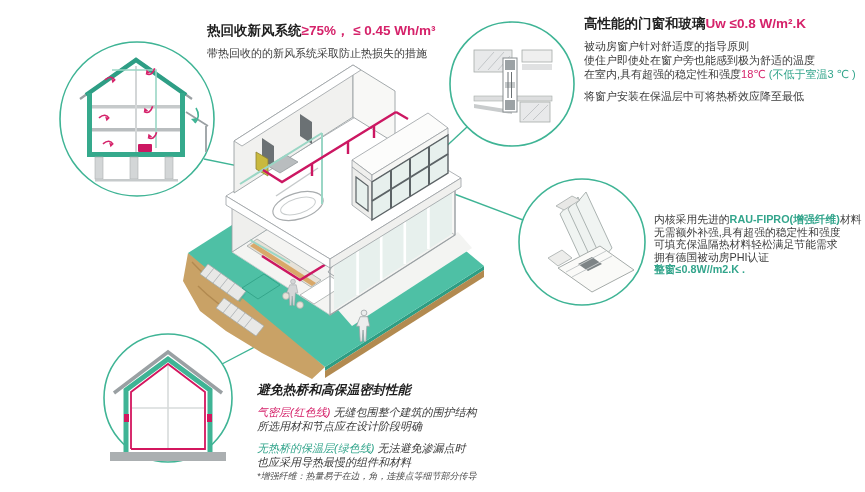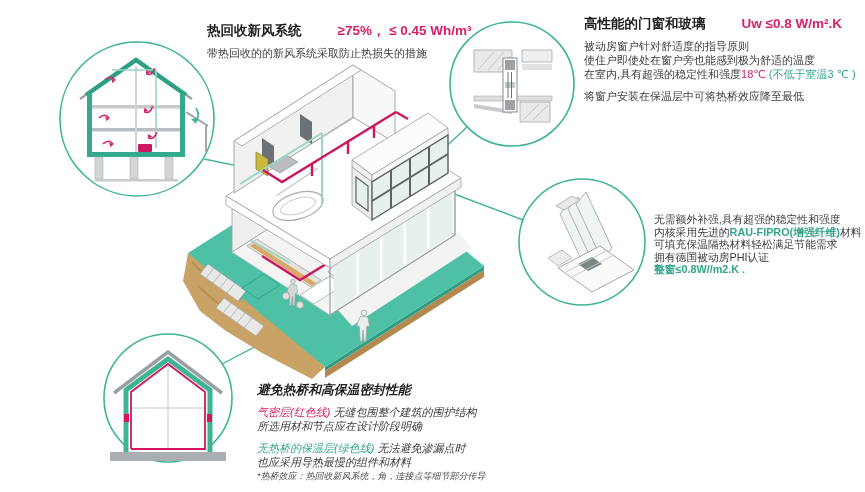--- a/index.html
+++ b/index.html
@@ -8,21 +8,21 @@
     font-family:"Liberation Sans","DejaVu Sans",sans-serif;color:#3b3b3b;
   }
   .overlay{position:absolute;left:0;top:0;width:865px;height:492px;}
   .tb{position:absolute;}
   .cap-title{font-size:13.5px;font-weight:bold;color:#1f1f1f;letter-spacing:0;margin:0 0 7px 0;line-height:17px;}
   .body-line{font-size:11px;line-height:14px;white-space:nowrap;}
   .pgap{height:8px;}
   .pink{color:#d5226a;}
   .green{color:#33a58c;}
   .gbold{color:#33a58c;font-weight:bold;}
-  .pbold{color:#d5226a;font-weight:bold;margin-left:36px;}
+  .pbold{color:#d5226a;font-weight:bold;}
   #tb1{left:207px;top:22px;width:300px;}
   #tb2{left:584px;top:15px;width:280px;}
   #tb3{left:654px;top:213px;width:212px;}
   #tb3 .body-line{font-size:10.8px;line-height:12.6px;}
   #tb4{left:257px;top:381px;width:280px;font-style:italic;}
   #tb4 .cap-title{font-size:12.8px;}
   .footnote{font-size:9px;line-height:13px;color:#4a4a4a;white-space:nowrap;margin-top:1px;}
 </style>
 </head>
 <body>
@@ -236,36 +236,36 @@
     <div class="body-line">被动房窗户针对舒适度的指导原则</div>
     <div class="body-line">使住户即使处在窗户旁也能感到极为舒适的温度</div>
     <div class="body-line">
       <span>在室内,具有超强的稳定性和强度</span><span class="pink">18℃ </span><span class="green">(不低于室温3 ℃ )</span>
     </div>
     <div class="pgap"></div>
     <div class="body-line">将窗户安装在保温层中可将热桥效应降至最低</div>
   </div>
 
   <div class="tb" id="tb3">
+    <div class="body-line">
+      <span>内核采用先进的</span><span class="gbold">RAU-FIPRO(增强纤维)</span><span>材料</span>
+    </div>
     <div class="body-line">无需额外补强,具有超强的稳定性和强度</div>
-    <div class="body-line">
-      <span>内核采用先进的</span><span class="gbold">RAU-FIPRO(增强纤维)</span><span>材料</span>
-    </div>
     <div class="body-line">可填充保温隔热材料轻松满足节能需求</div>
     <div class="body-line">拥有德国被动房PHI认证</div>
     <div class="body-line gbold">整窗≤0.8W//m2.K .</div>
   </div>
 
   <div class="tb" id="tb4">
     <div class="cap-title">避免热桥和高保温密封性能</div>
     <div class="body-line">
       <span class="pink">气密层(红色线)</span><span> 无缝包围整个建筑的围护结构</span>
     </div>
     <div class="body-line">所选用材和节点应在设计阶段明确</div>
     <div class="pgap"></div>
     <div class="body-line">
       <span class="green">无热桥的保温层(绿色线)</span><span> 无法避免渗漏点时</span>
     </div>
     <div class="body-line">也应采用导热最慢的组件和材料</div>
-    <div class="footnote">*热桥效应：热回收新风系统，角，连接点等细节部分传导</div>
+    <div class="footnote">*增强纤维：热量易于在边，角，连接点等细节部分传导</div>
   </div>
 
 </div>
 
 </body></html>

